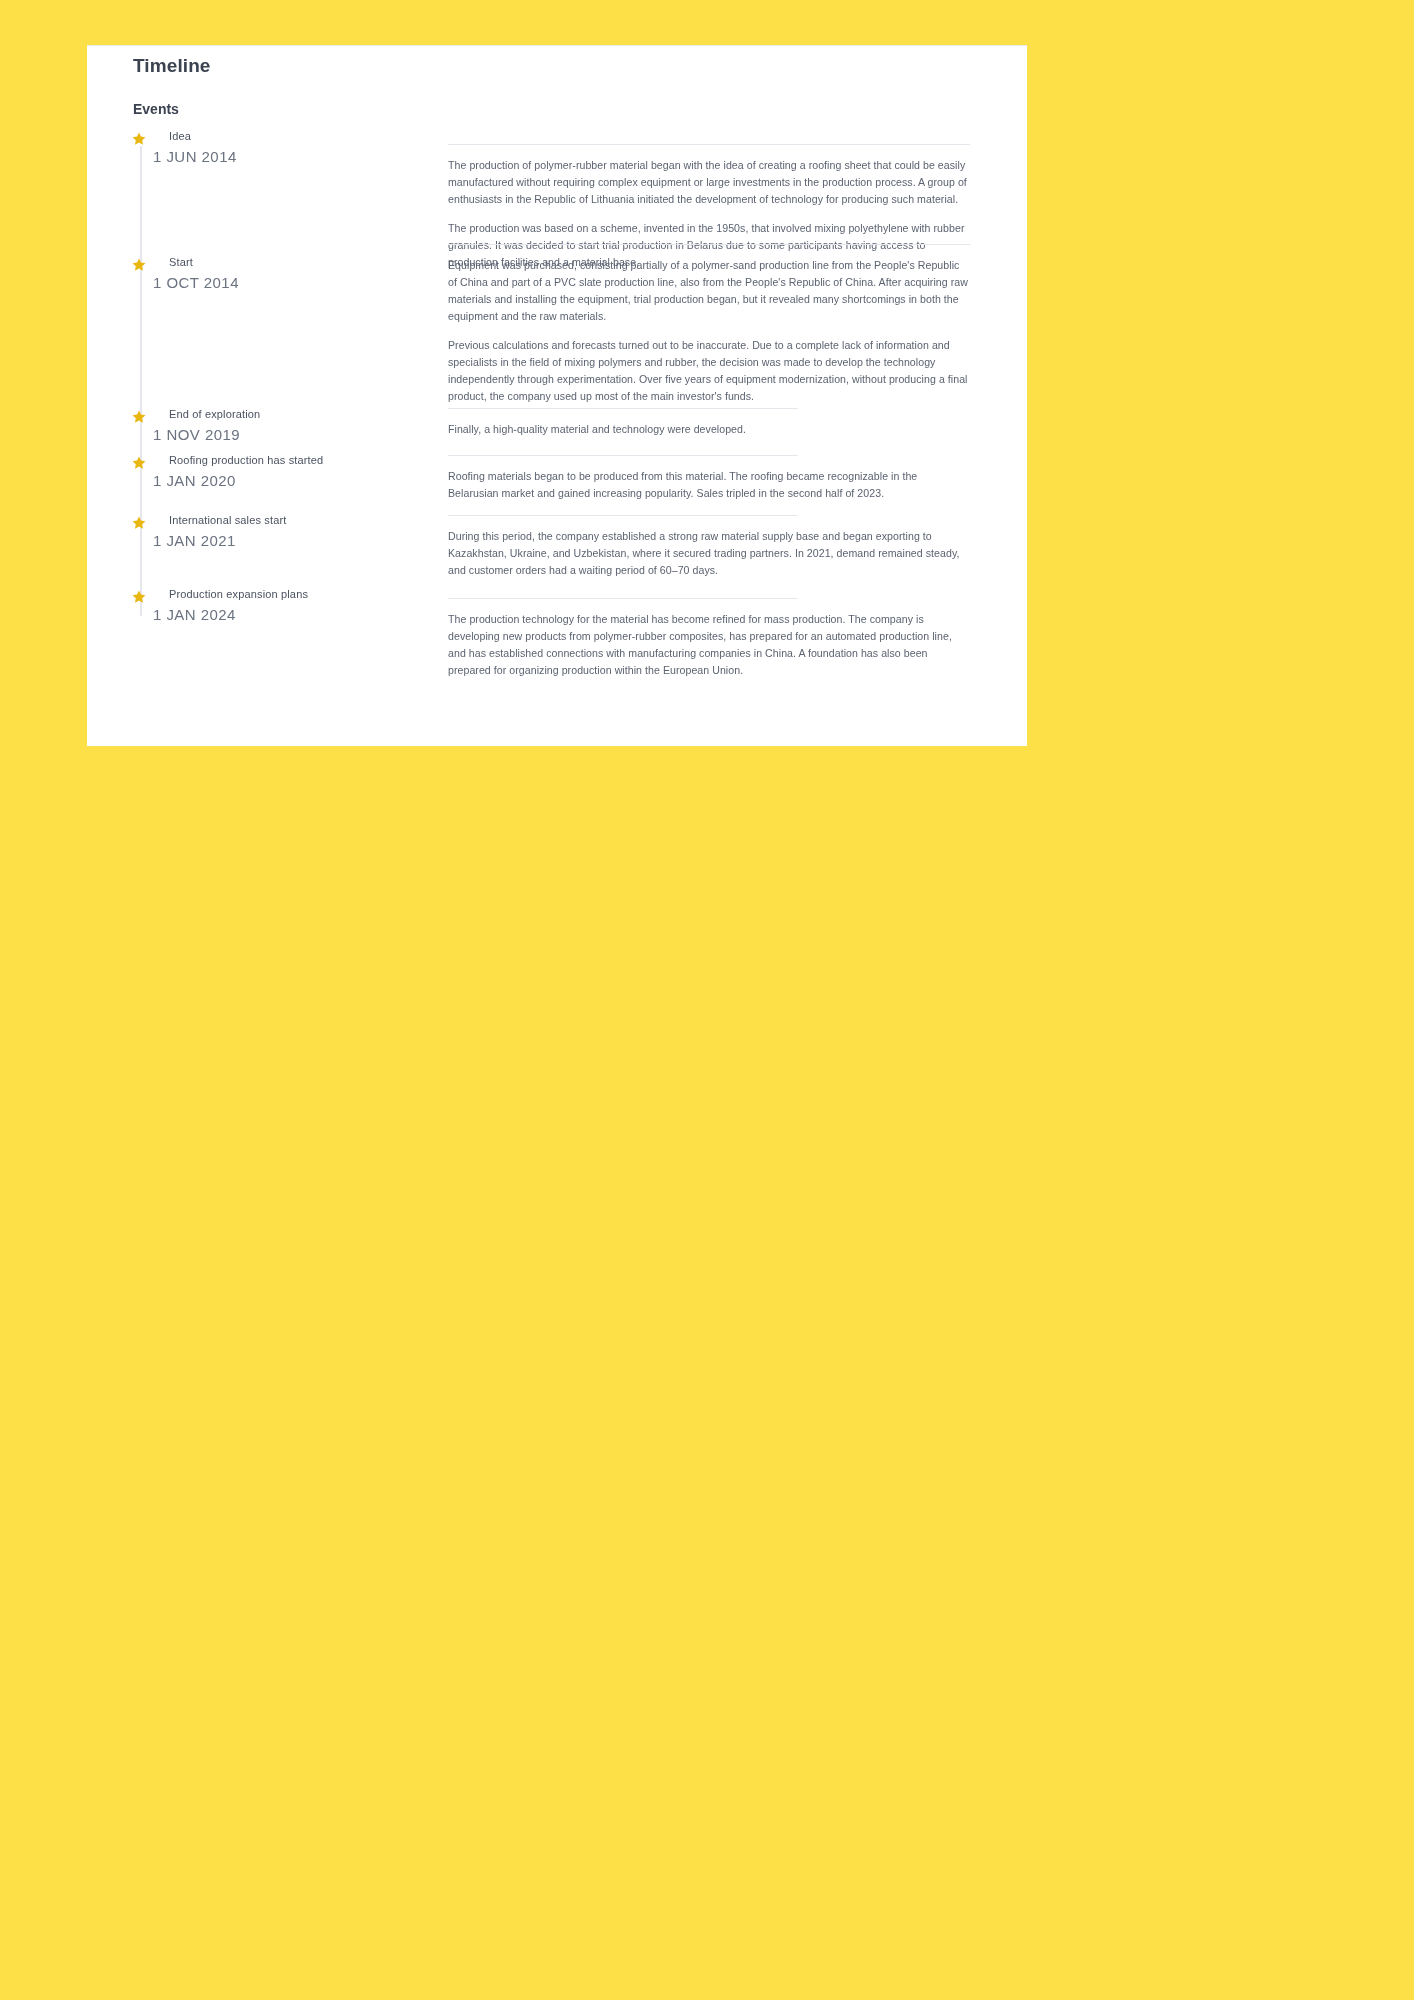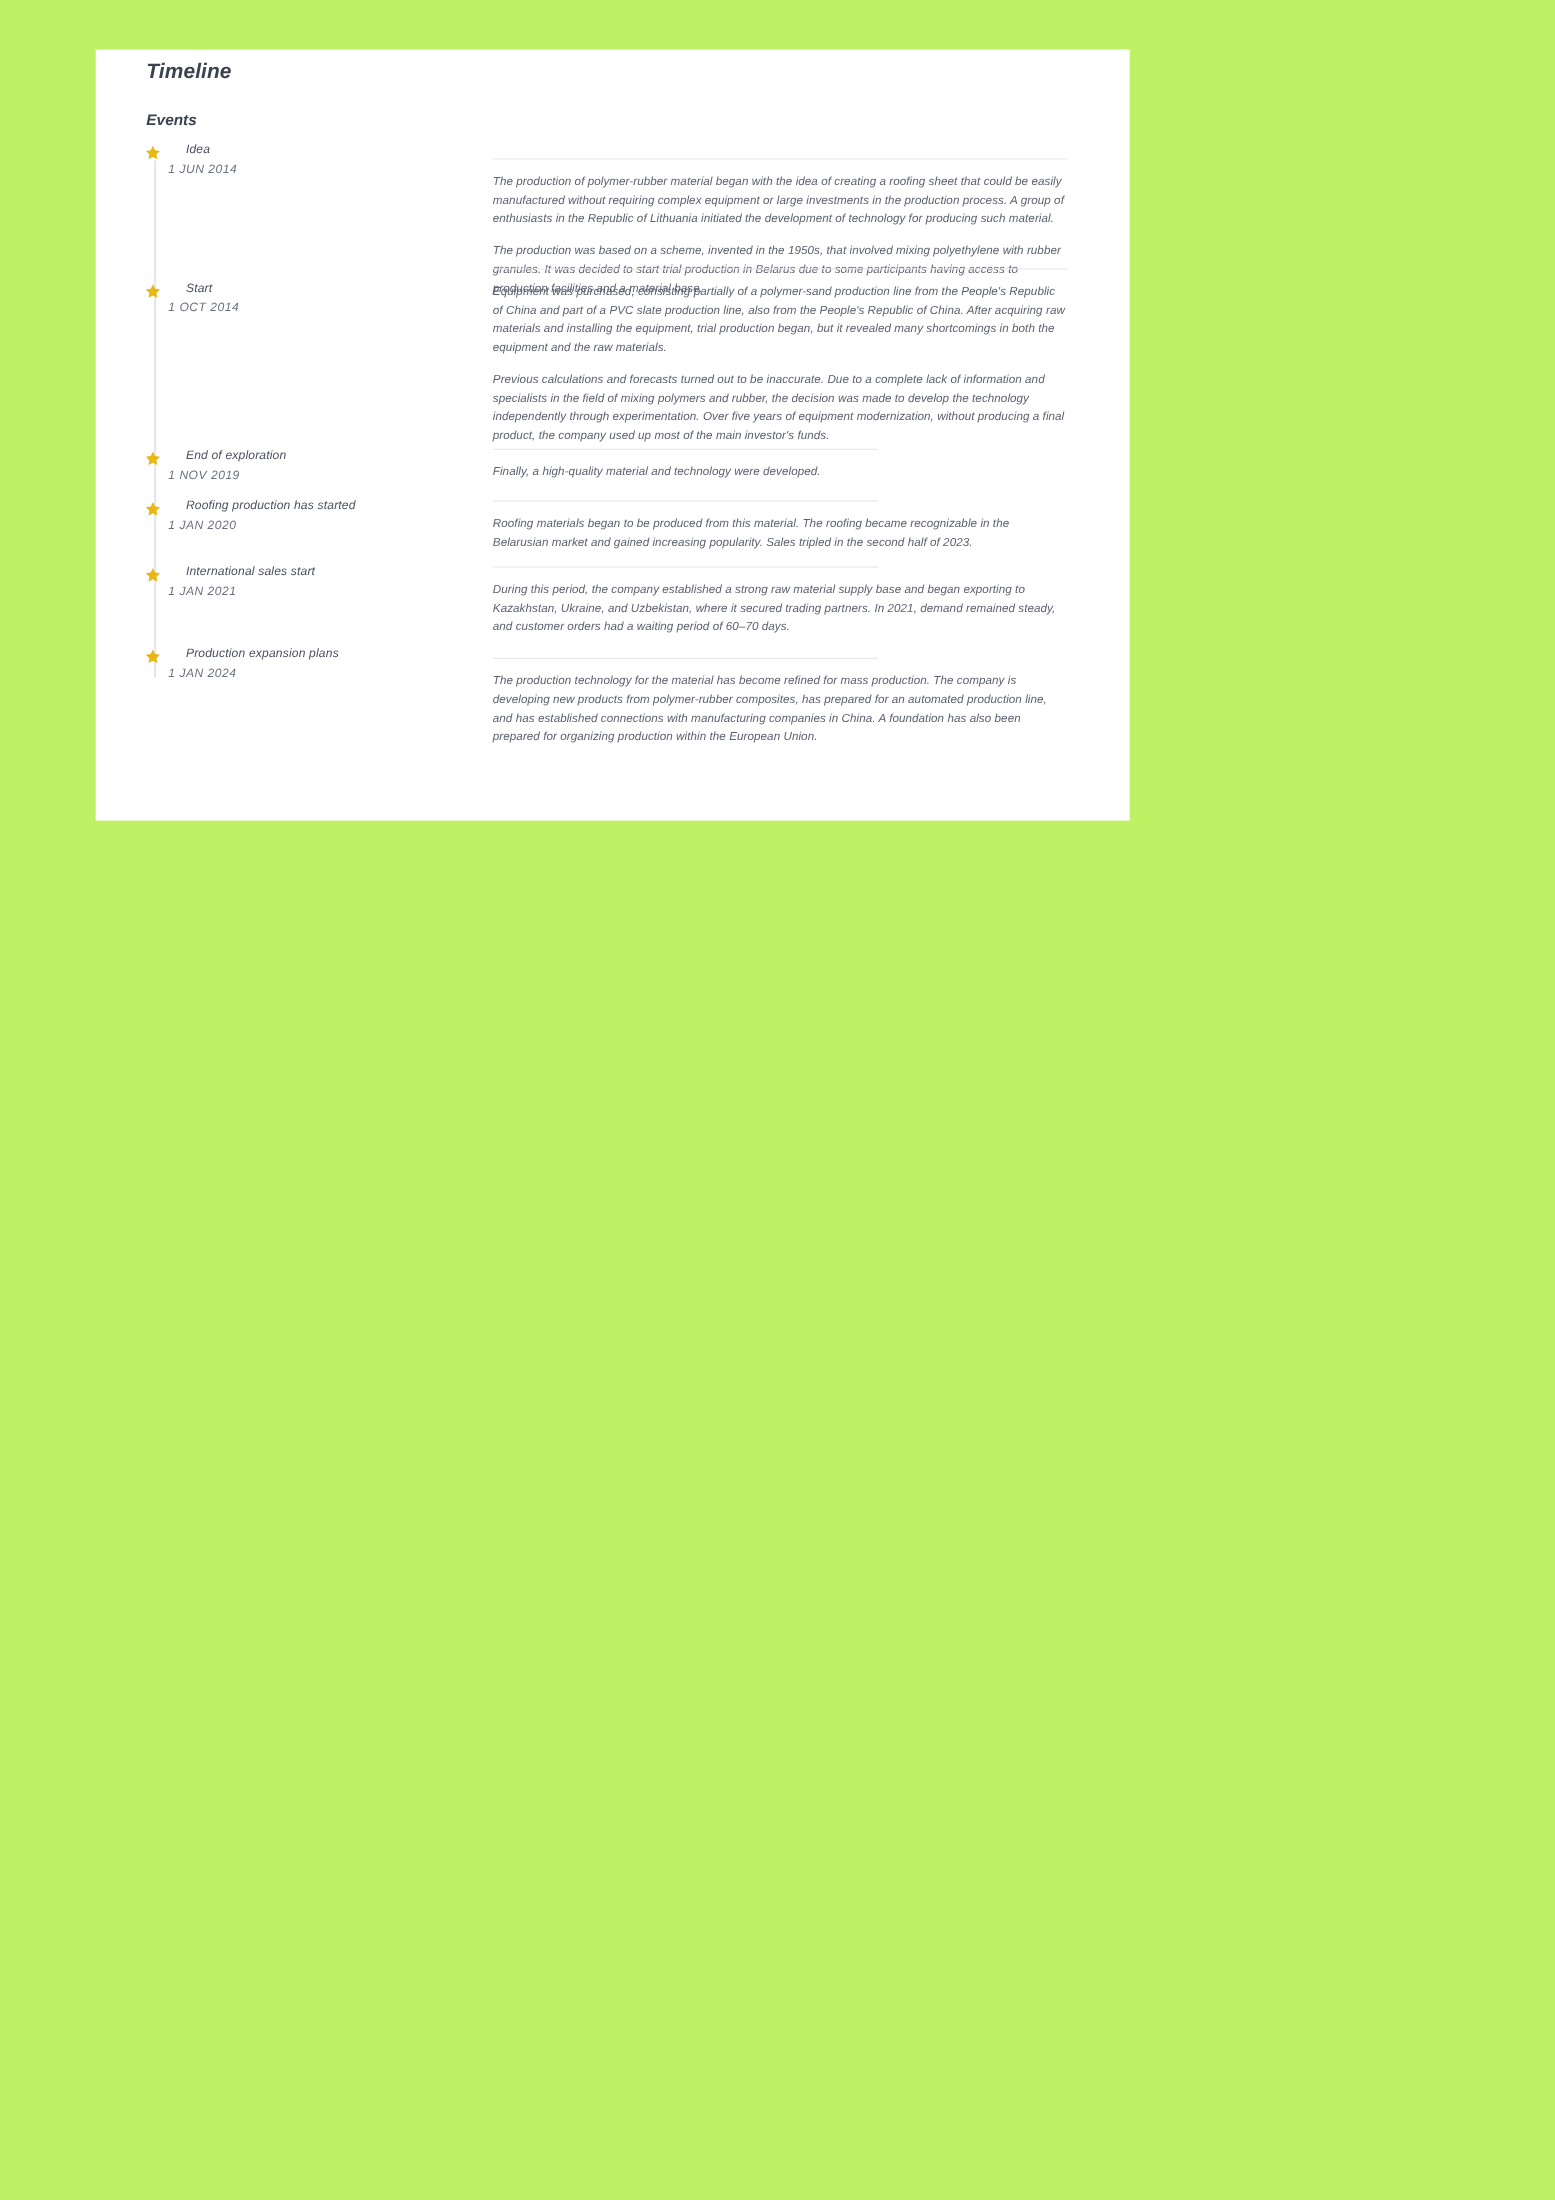--- a/index.html
+++ b/index.html
@@ -10,22 +10,21 @@
   body {
     width: 1414px;
     height: 2000px;
     font-family: "Liberation Sans", sans-serif;
     -webkit-font-smoothing: antialiased;
   }
   .page {
     position: relative;
     width: 1414px;
     height: 2000px;
-    background: #bef264;
-    font-style: italic;
+    background: #fde047;
   }
   .card {
     position: absolute;
     left: 87px;
     top: 45px;
     width: 940px;
     border-top: 1px solid #e9eaee;
     background: #ffffff;
   }
   .page-title {
@@ -89,21 +88,21 @@
     font-size: 11px;
     color: #4a5160;
     letter-spacing: 0.15px;
     white-space: nowrap;
     margin-left: 16px;
   }
   .event-date {
     position: absolute;
     left: 22px;
     top: 18px;
-    font-size: 11px;
+    font-size: 15px;
     color: #6b7280;
     letter-spacing: 0.45px;
     white-space: nowrap;
   }
 
   .event-body {
     position: absolute;
     left: 448px;
     width: 522px;
   }

